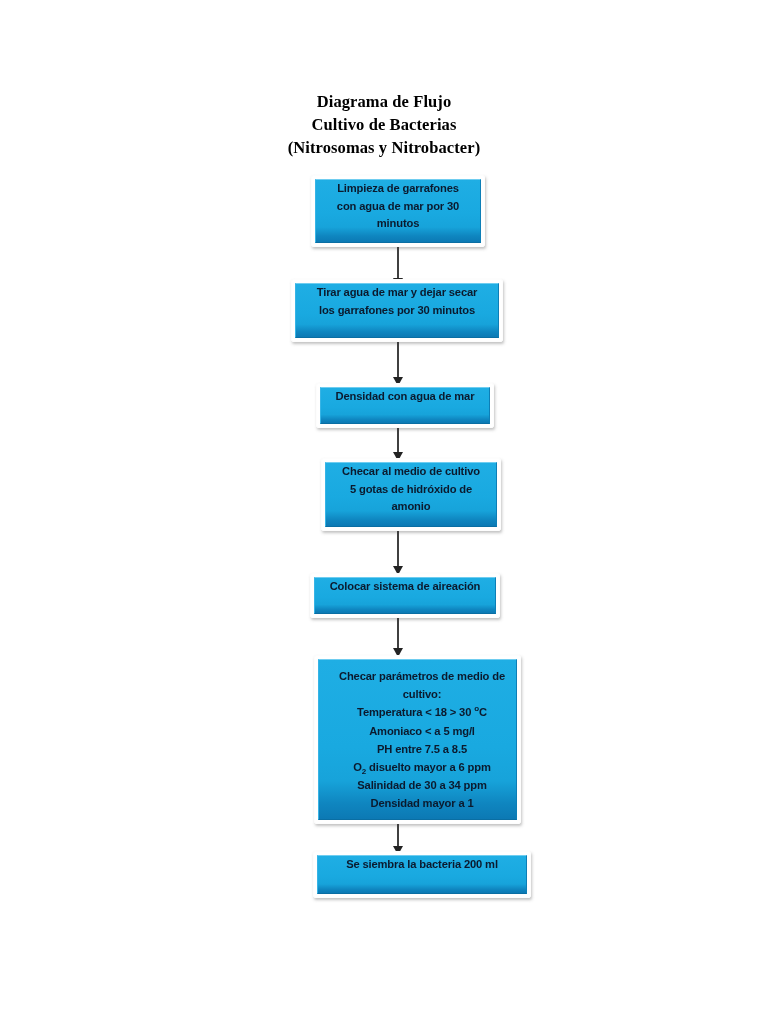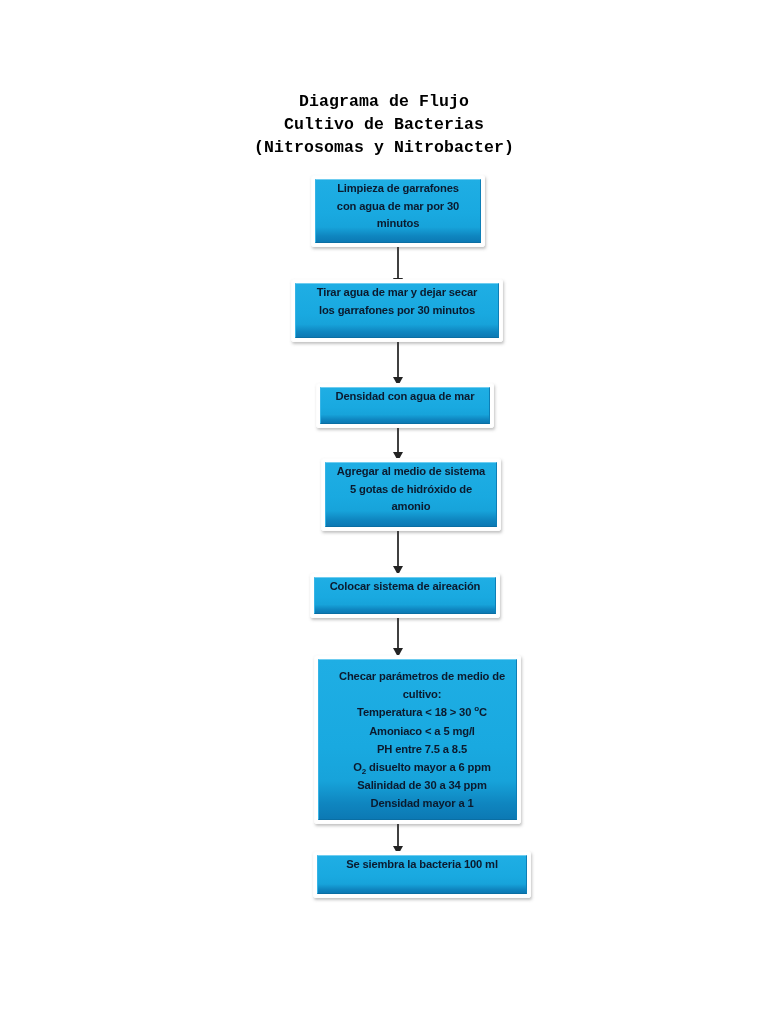--- a/index.html
+++ b/index.html
@@ -17,21 +17,21 @@
 
   
   .title-block {
     position: absolute;
     left: 0;
     top: 90px;
     width: 768px;
     text-align: center;
   }
   .title-line {
-    font-family: Liberation Mono, monospace;
+    font-family: Liberation Serif, serif;
     font-weight: bold;
     font-size: 16.5px;
     line-height: 23px;
     color: #000000;
     letter-spacing: 0.1px;
     white-space: pre;
   }
 
   
   .node {
@@ -162,21 +162,21 @@
   </div>
 </div>
 
 <div class="connector" style="left:388px; top:428px; width:20px; height:33px;">
   <div class="stem" style="height:25px;"></div>
   <div class="head"></div>
 </div>
 
 <div class="node" style="left:321px; top:458px; width:180px; height:73px;">
   <div class="node-inner">
-    <div class="node-text">Agregar al medio de sistema</div>
+    <div class="node-text">Checar al medio de cultivo</div>
     <div class="node-text">5 gotas de hidróxido de</div>
     <div class="node-text">amonio</div>
   </div>
 </div>
 
 <div class="connector" style="left:388px; top:531px; width:20px; height:44px;">
   <div class="stem" style="height:36px;"></div>
   <div class="head"></div>
 </div>
 
@@ -204,15 +204,15 @@
   </div>
 </div>
 
 <div class="connector" style="left:388px; top:824px; width:20px; height:31px;">
   <div class="stem" style="height:23px;"></div>
   <div class="head"></div>
 </div>
 
 <div class="node" style="left:313px; top:851px; width:218px; height:47px;">
   <div class="node-inner">
-    <div class="node-text">Se siembra la bacteria 100 ml</div>
+    <div class="node-text">Se siembra la bacteria 200 ml</div>
   </div>
 </div>
 
 </body></html>

